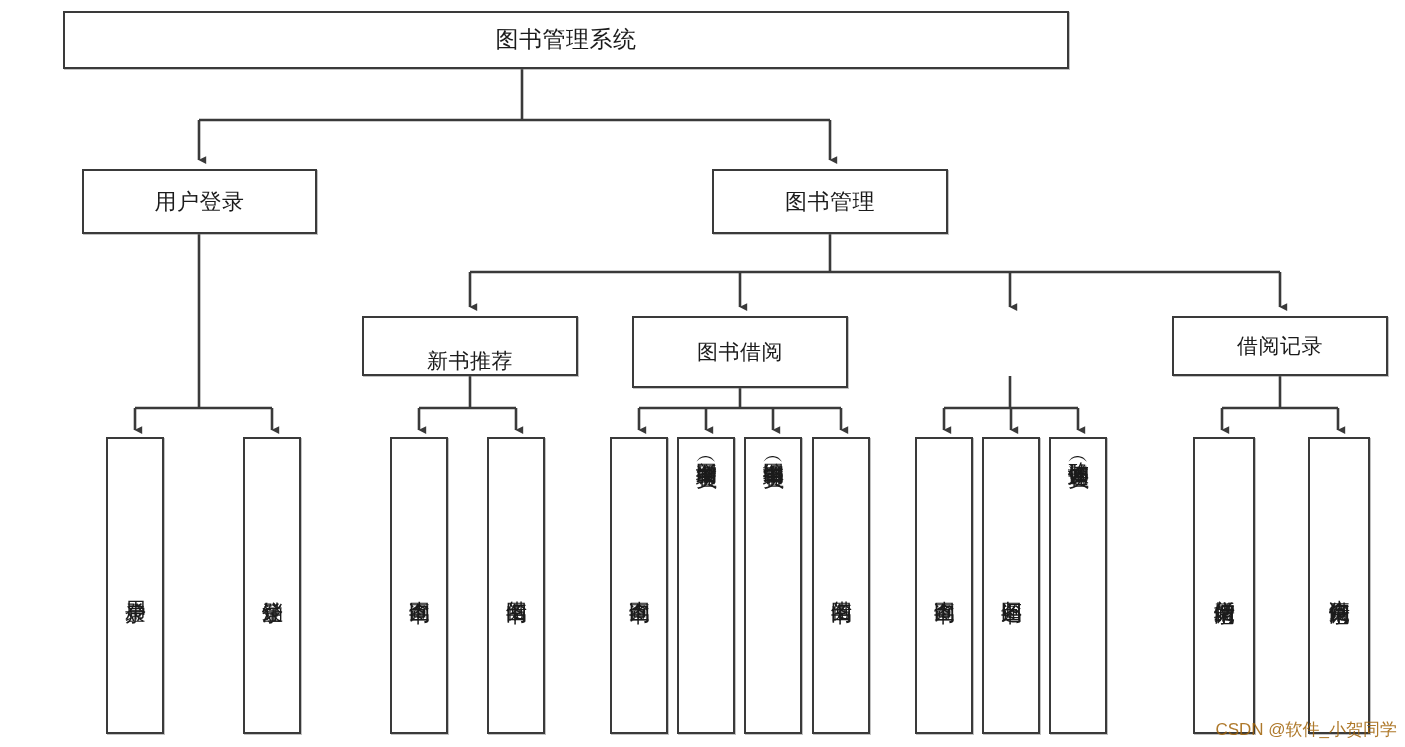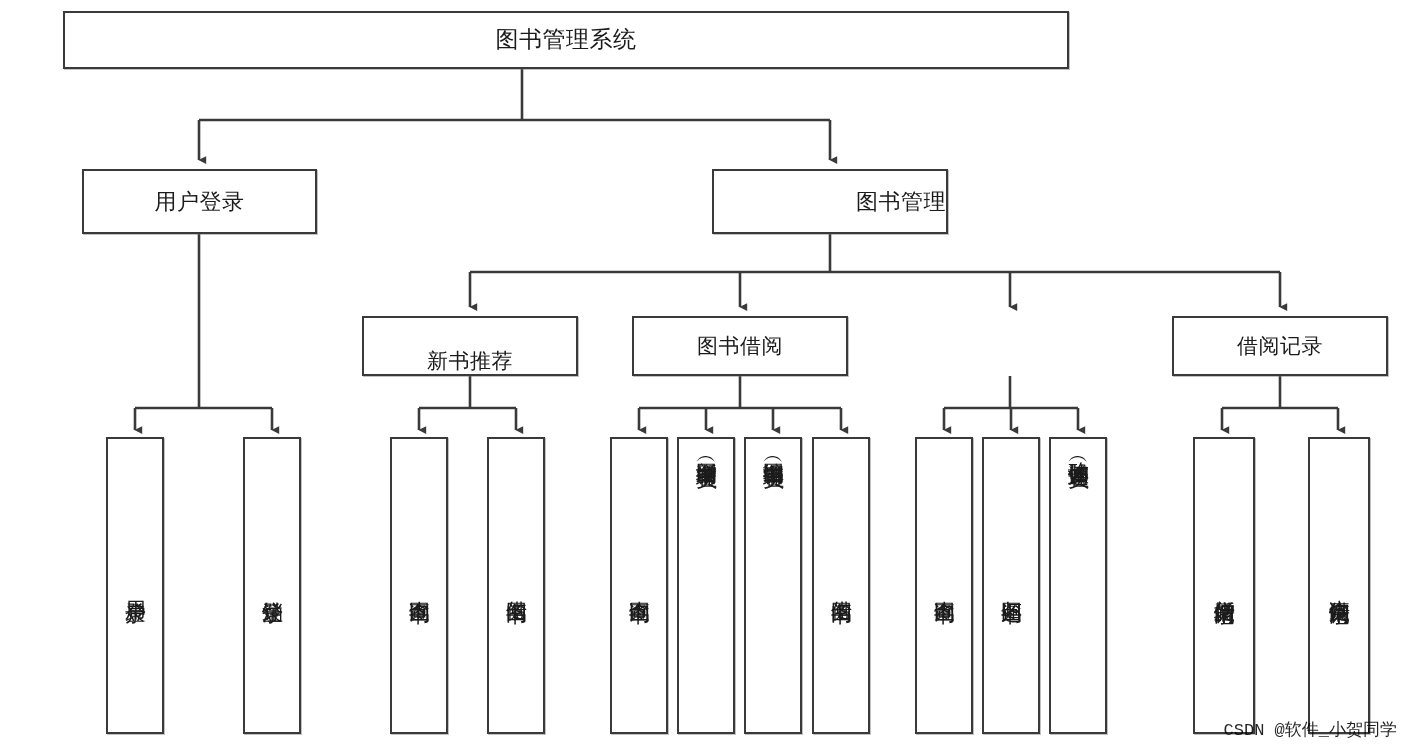--- a/index.html
+++ b/index.html
@@ -61,25 +61,25 @@
   }
   .node.leaf.top .lbl {
     align-self: flex-start;
     margin-top: 6px;
   }
   .watermark {
     position: absolute;
     right: 8px;
     bottom: 6px;
     font-size: 17px;
-    color: #000000;
+    color: #a16207;
     opacity: 0.85;
     z-index: 3;
     white-space: nowrap;
-    font-family: Liberation Mono, monospace;
+    font-family: Liberation Sans, sans-serif;
     margin-top: 11px;
   }
 </style>
 </head>
 <body>
 
 <div id="canvas">
 
   <svg class="wires" viewBox="0 0 1405 747">
     <defs>
@@ -131,28 +131,28 @@
     </g>
   </svg>
 
   <div class="node root" style="left:19px; top:11px; width:1006px; height:58px;margin-left:44px;">
     <span class="lbl">图书管理系统</span>
   </div>
 
   <div class="node lvl2" style="left:82px; top:169px; width:235px; height:65px;">
     <span class="lbl">用户登录</span>
   </div>
-  <div class="node lvl2" style="left:712px; top:169px; width:236px; height:65px;justify-content:flex-end;">
+  <div class="node lvl2" style="left:712px; top:169px; width:236px; height:65px;">
     <span class="lbl">图书管理</span>
   </div>
 
   <div class="node lvl3" style="left:362px; top:316px; width:216px; height:60px;align-items:flex-end;">
     <span class="lbl">新书推荐</span>
   </div>
-  <div class="node lvl3" style="left:632px; top:316px; width:216px; height:60px;justify-content:center;">
+  <div class="node lvl3" style="left:632px; top:316px; width:216px; height:72px;justify-content:center;">
     <span class="lbl">图书借阅</span>
   </div>
   <div class="node lvl3" style="left:1172px; top:316px; width:216px; height:60px;align-items:center;">
     <span class="lbl">借阅记录</span>
   </div>
 
   <div class="node leaf" style="left:106px; top:437px; width:58px; height:297px;">
     <span class="lbl">用户登录</span>
   </div>
   <div class="node leaf" style="left:243px; top:437px; width:58px; height:297px;">

